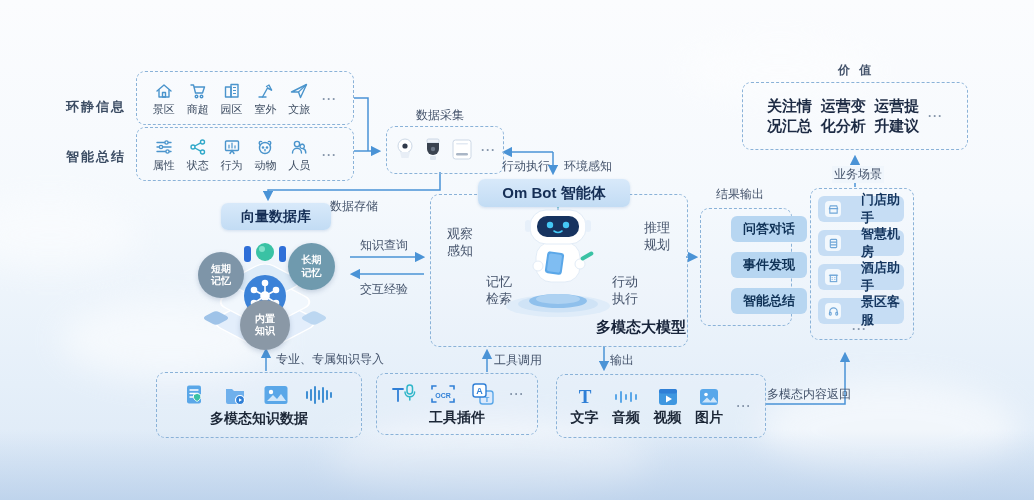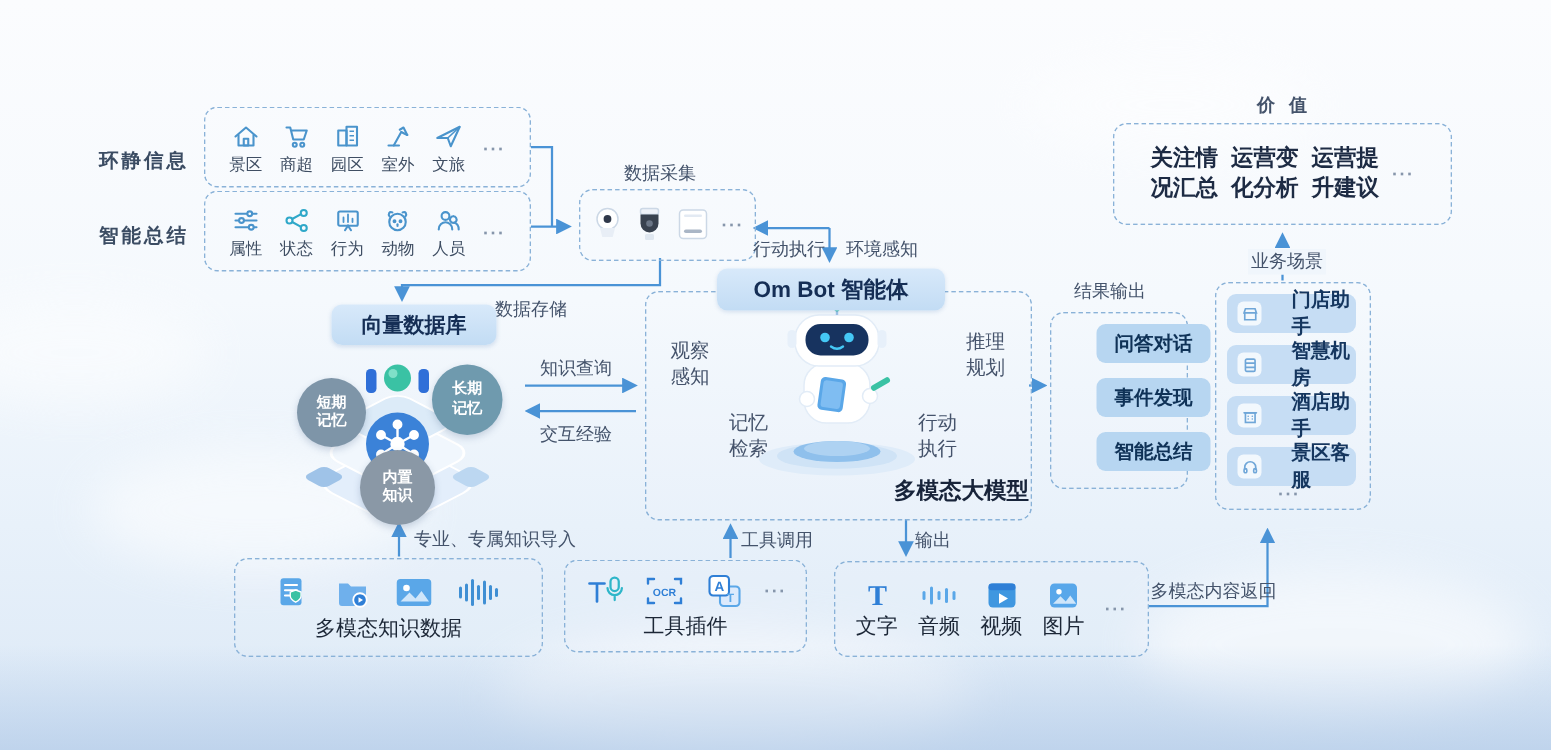--- a/index.html
+++ b/index.html
@@ -30,21 +30,21 @@
     background:#c6ddf4;border-radius:6px;padding-left:7px;box-sizing:border-box;}
   .scen-pill .glyphbox{width:16px;height:16px;background:#f2f8fd;border-radius:4px;
     display:flex;align-items:center;justify-content:center;flex:0 0 auto;}
   .scen-pill .slabel{font-weight:bold;font-size:13px;color:#15365f;}
   .two-line{position:absolute;z-index:3;font-size:13px;color:#45536b;line-height:1.3;text-align:left;}
   .bubble{position:absolute;z-index:4;border-radius:50%;display:flex;flex-direction:column;
     align-items:center;justify-content:center;color:#fff;font-weight:bold;font-size:10px;line-height:1.25;
     box-shadow:0 2px 5px rgba(70,100,140,.25);}
   .bold-label{position:absolute;z-index:3;font-weight:bold;color:#1c2737;}
   .value-item{font-weight:bold;font-size:15px;color:#1d2b44;line-height:1.35;text-align:center;}
-  .boxtitle{font-weight:normal;font-size:14px;color:#1c2737;text-align:center;}
+  .boxtitle{font-weight:bold;font-size:14px;color:#1c2737;text-align:center;}
 </style>
 </head>
 <body>
 
 <div class="canvas">
 
   <div class="cloud" style="left:60px;top:300px;width:220px;height:80px"></div>
   <div class="cloud" style="left:330px;top:420px;width:320px;height:90px"></div>
   <div class="cloud" style="left:760px;top:380px;width:260px;height:100px"></div>
   <div class="cloud" style="left:680px;top:40px;width:200px;height:60px;opacity:.4"></div>

